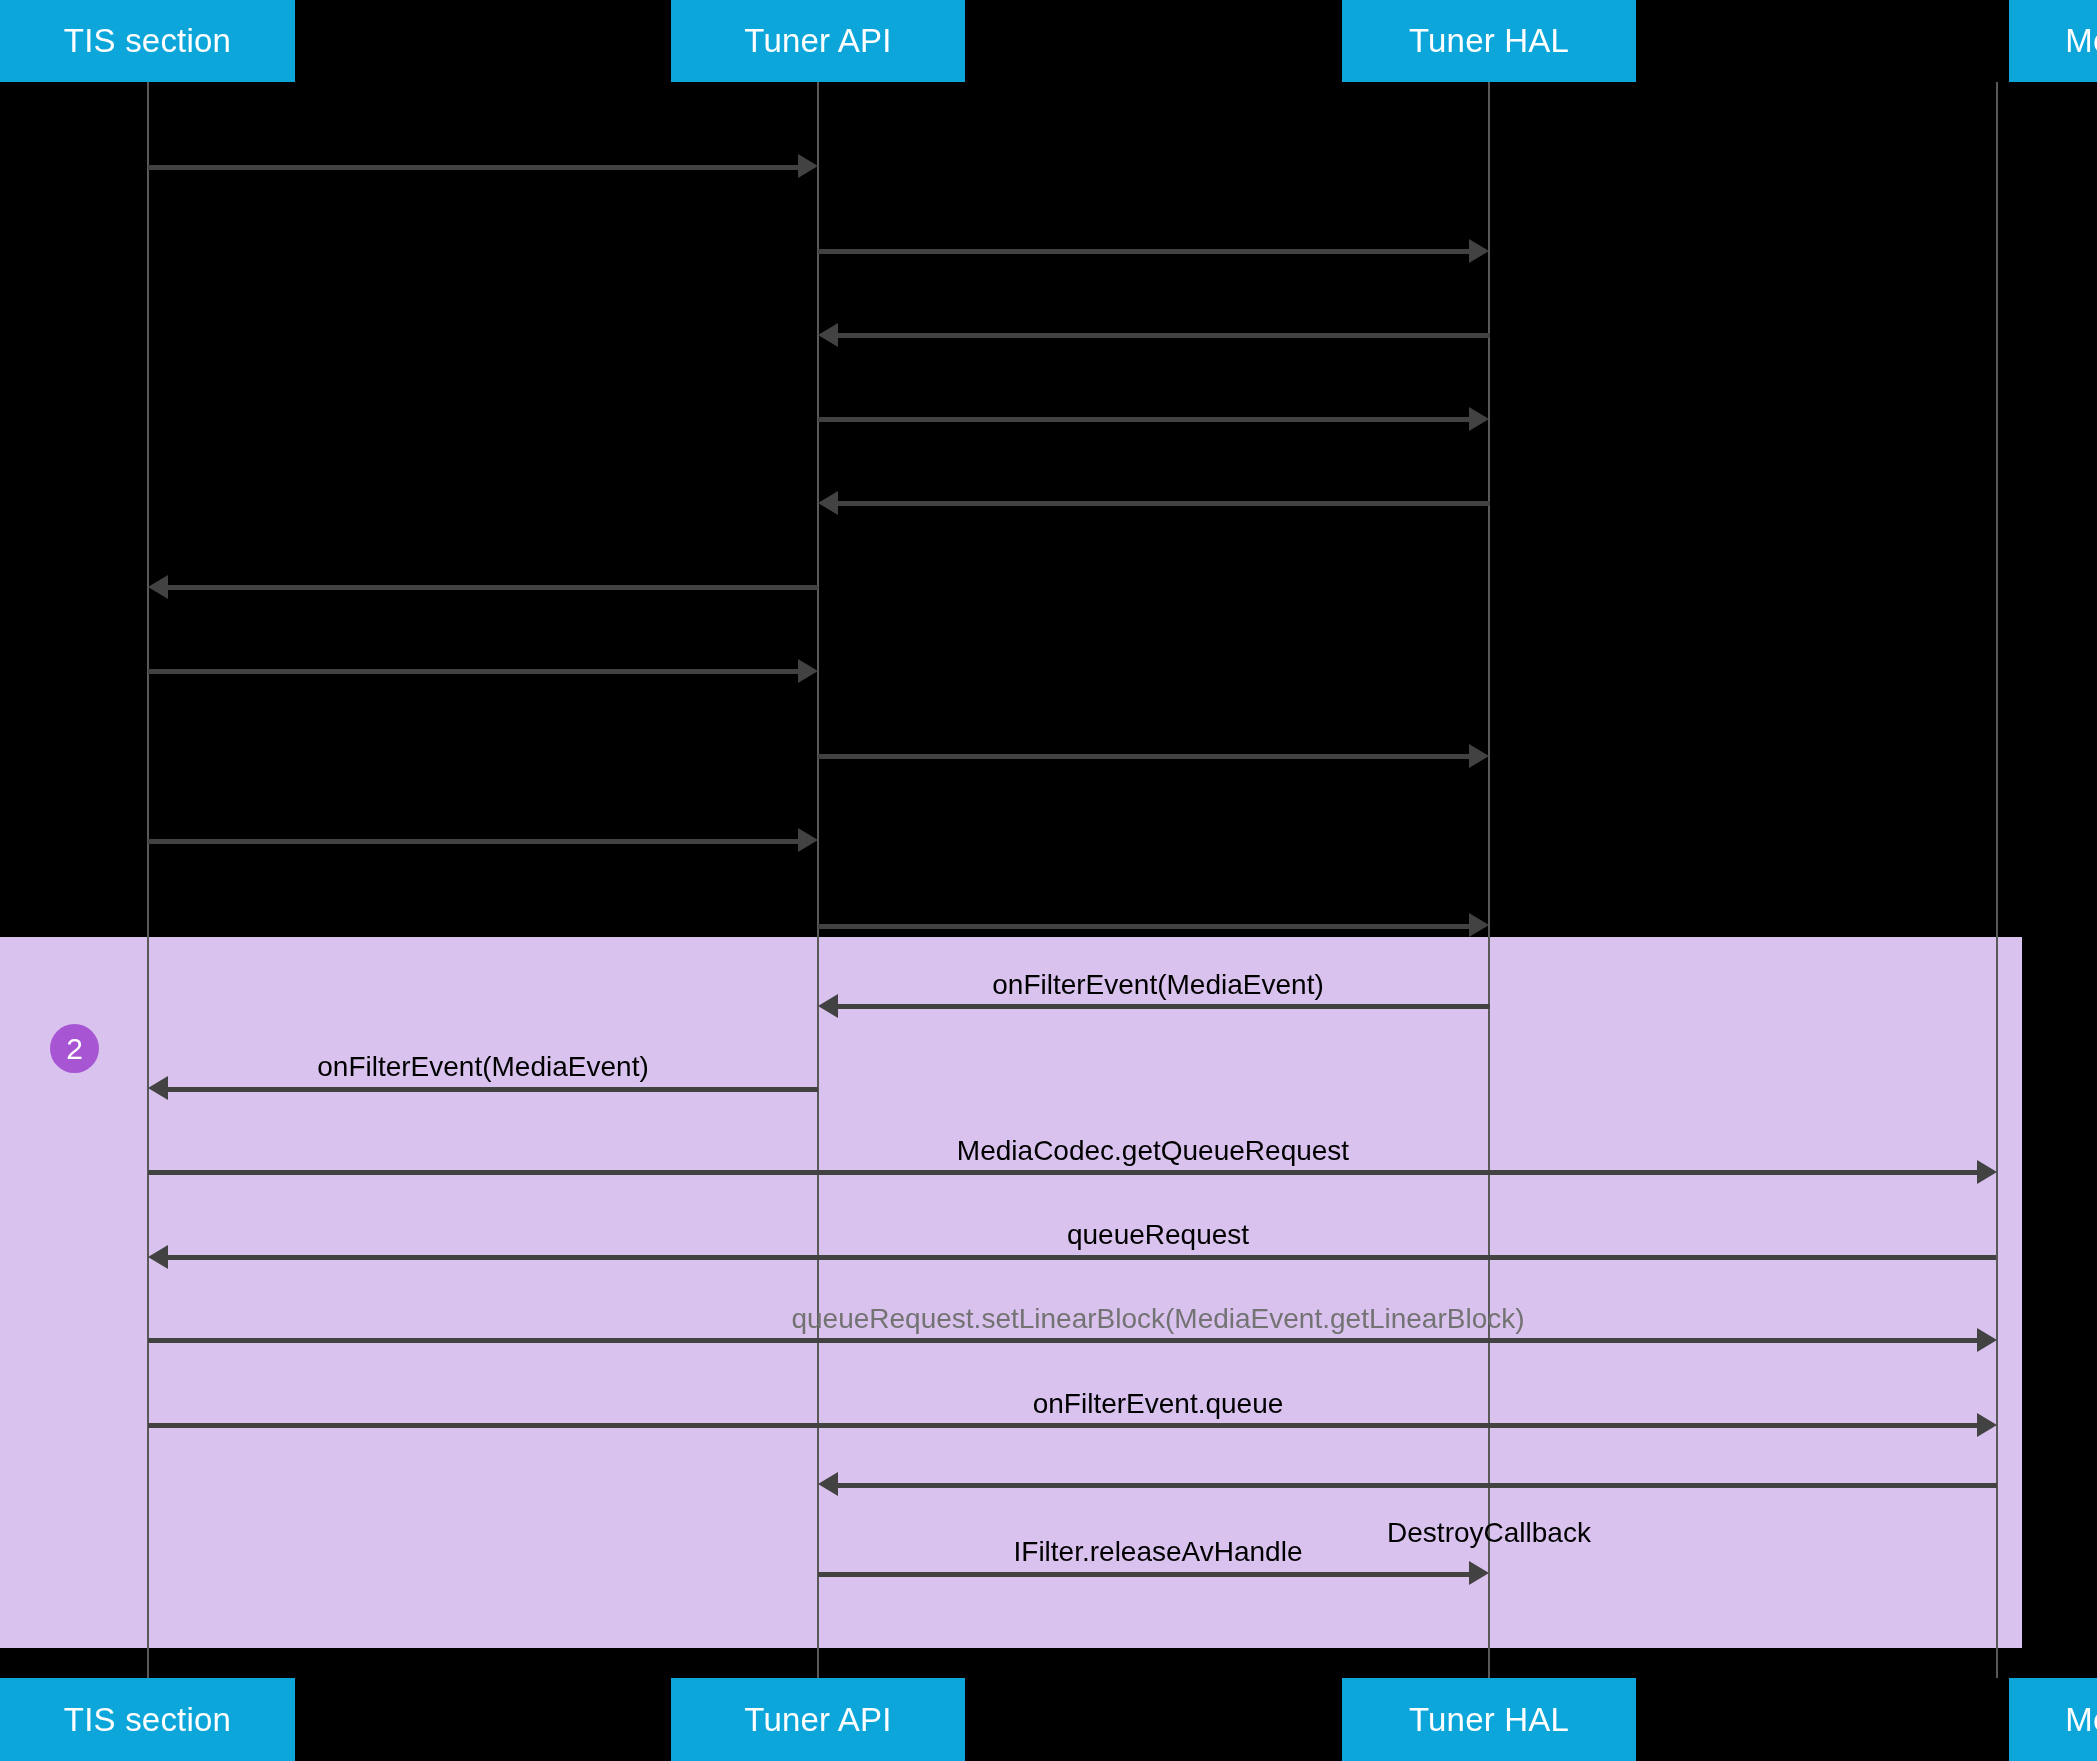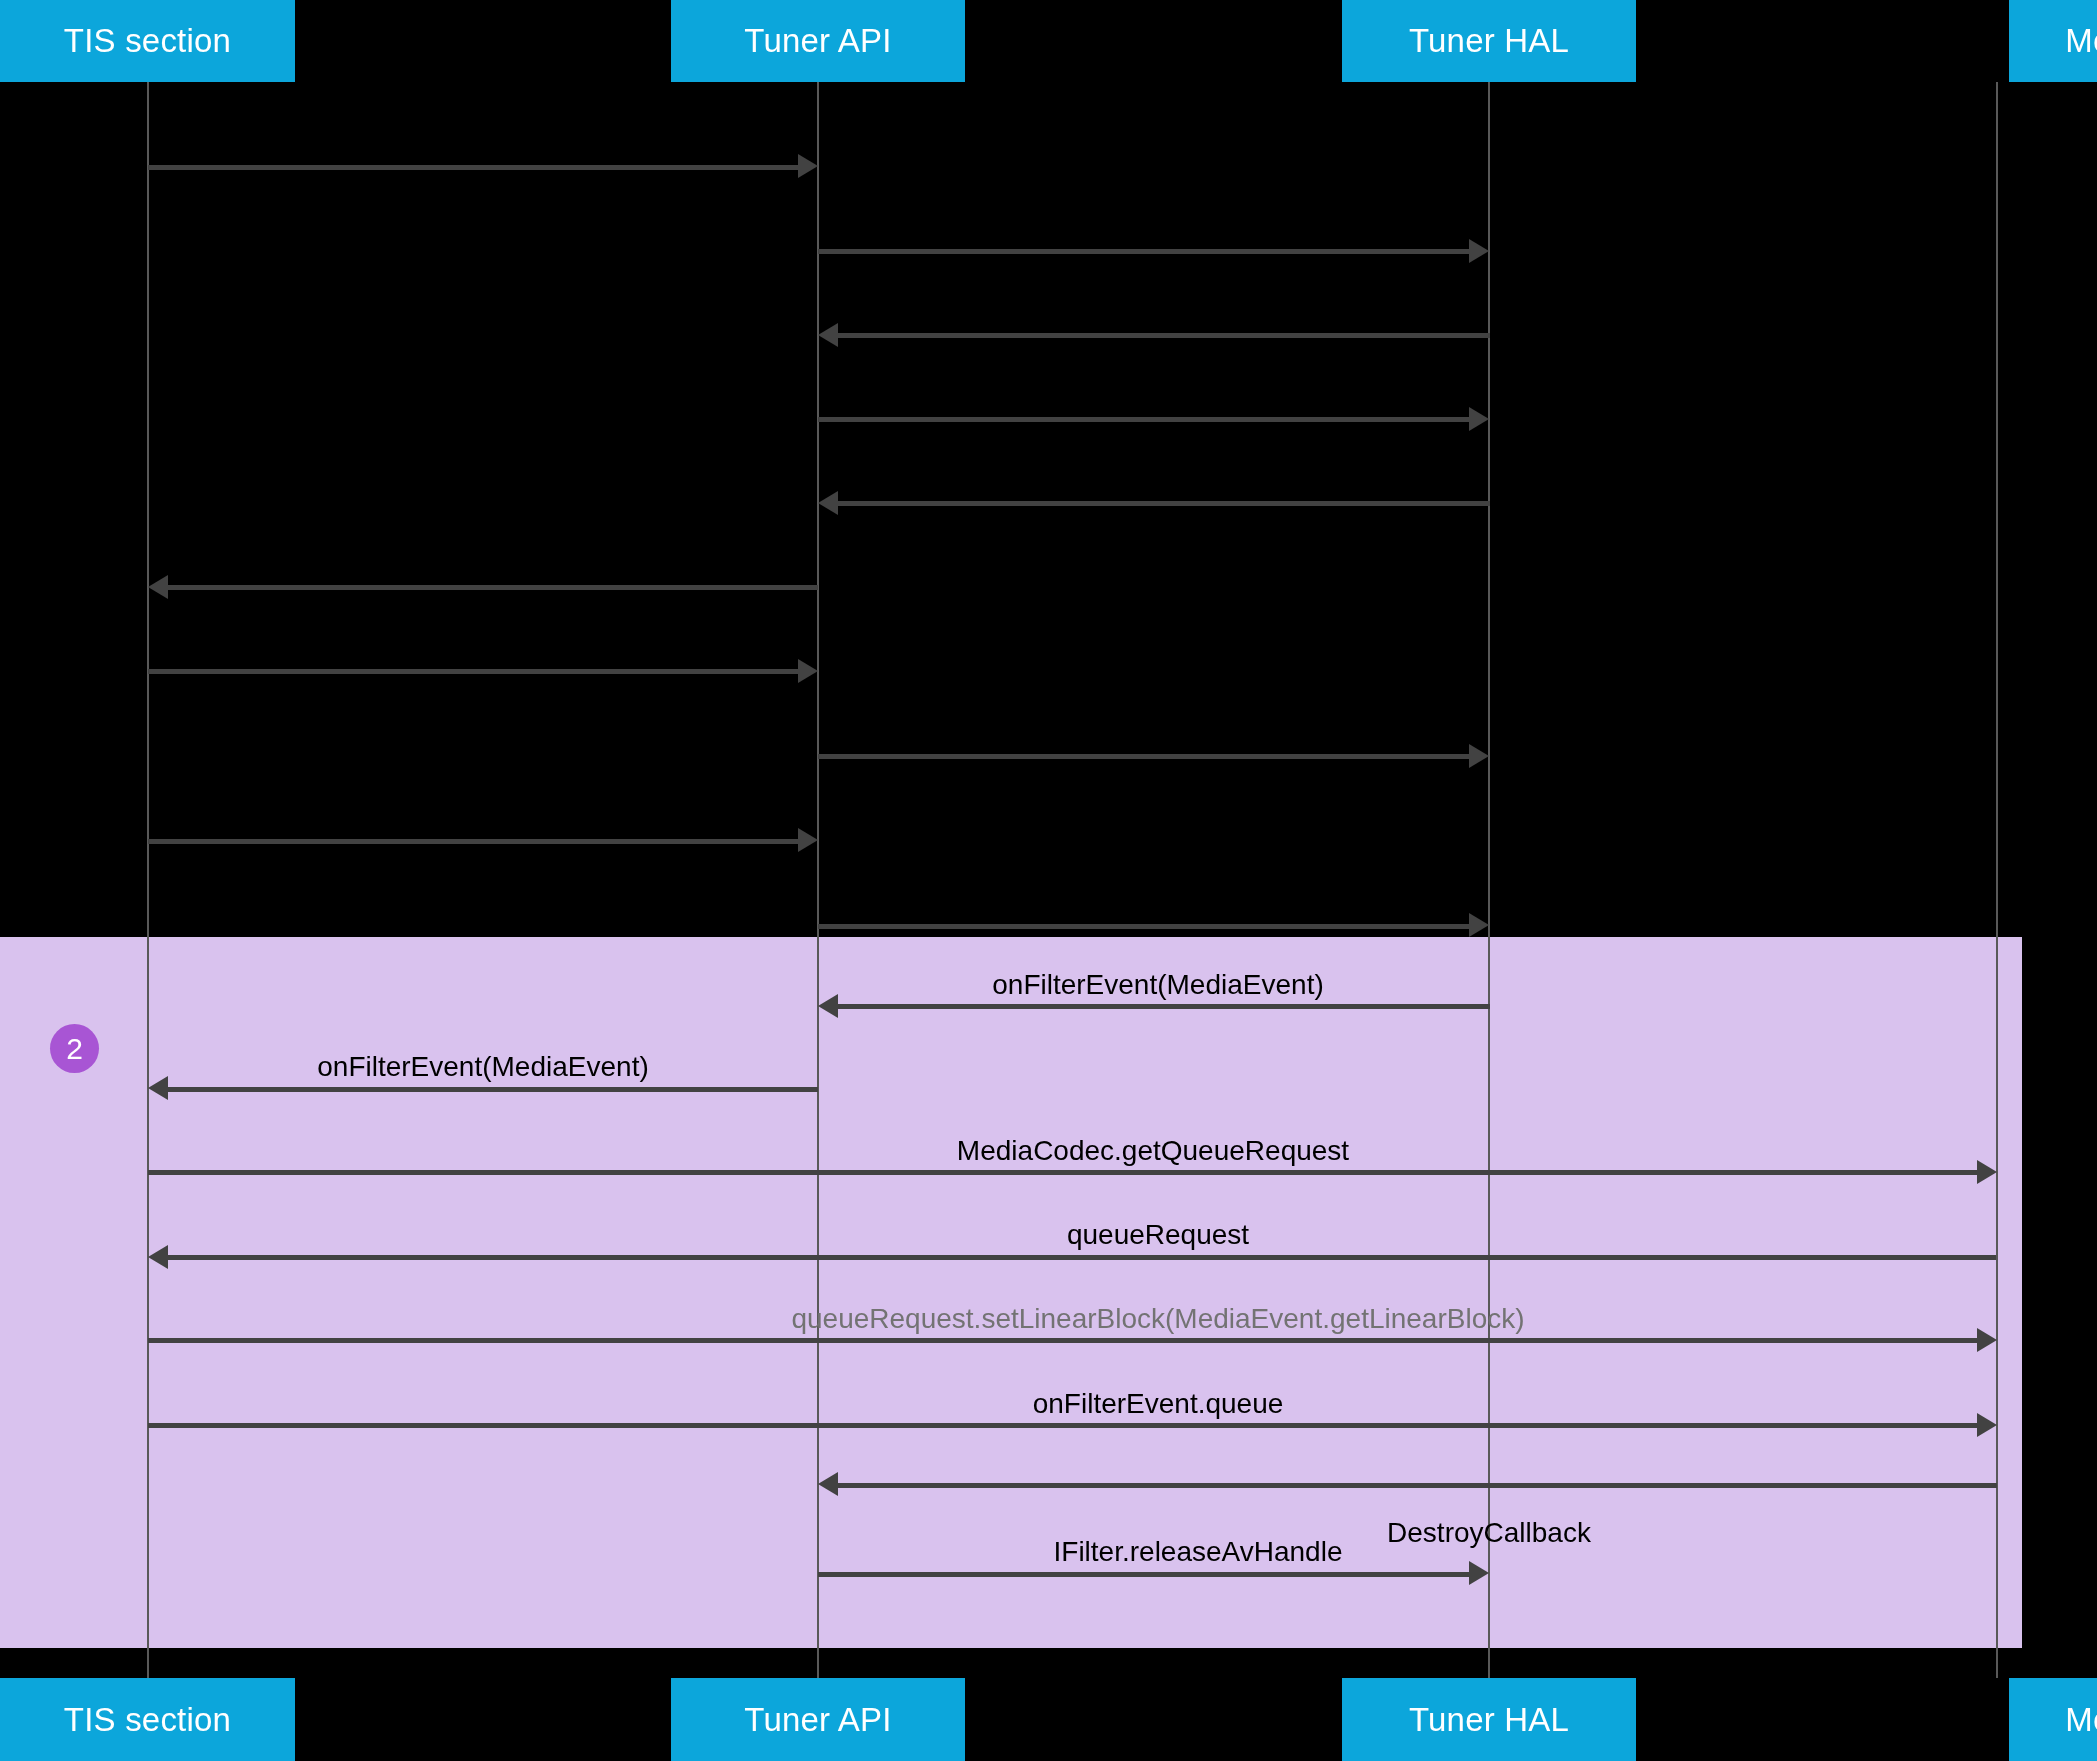--- a/index.html
+++ b/index.html
@@ -122,21 +122,21 @@
       <div class="arrowhead right" style="top: 1328px; left: 1977px; border-left-color: rgb(66, 66, 66);"></div>
       <div class="msg-label" style="left: 1158px; top: 1303px; color: #737373;">queueRequest.setLinearBlock(MediaEvent.getLinearBlock)</div>
       <div class="msg-line" style="top: 1423px; background: rgb(66, 66, 66); left: 148px; width: 1831px;"></div>
       <div class="arrowhead right" style="top: 1413px; left: 1977px; border-left-color: rgb(66, 66, 66);"></div>
       <div class="msg-label" style="left: 1158px; top: 1388px; color: rgb(0, 0, 0);">onFilterEvent.queue</div>
       <div class="msg-line" style="top: 1483px; background: rgb(66, 66, 66); left: 836px; width: 1161px;"></div>
       <div class="arrowhead left" style="top: 1472px; left: 818px; border-right-color: rgb(66, 66, 66);"></div>
       <div class="msg-label" style="left: 1489px; top: 1517px; color: rgb(0, 0, 0);">DestroyCallback</div>
       <div class="msg-line" style="top: 1572px; background: rgb(66, 66, 66); left: 818px; width: 654px;"></div>
       <div class="arrowhead right" style="top: 1561px; left: 1469px; border-left-color: rgb(66, 66, 66);"></div>
-      <div class="msg-label" style="left: 1158px; top: 1536px; color: rgb(0, 0, 0); margin-left: 40px;">IFilter.releaseAvHandle</div>
+      <div class="msg-label" style="left: 1158px; top: 1536px; color: rgb(0, 0, 0);">IFilter.releaseAvHandle</div>
     </div>
 
   <div id="header-actors">
       <div class="actor-box" style="left: 0px; width: 295px; top: 0px; height: 82px; background: rgb(12, 166, 219); color: rgb(255, 255, 255);">TIS section</div>
       <div class="actor-box" style="left: 671px; width: 294px; top: 0px; height: 82px; background: rgb(12, 166, 219); color: rgb(255, 255, 255);">Tuner API</div>
       <div class="actor-box" style="left: 1342px; width: 294px; top: 0px; height: 82px; background: rgb(12, 166, 219); color: rgb(255, 255, 255);">Tuner HAL</div>
       <div class="actor-box" style="left: 2009px; width: 300px; top: 0px; height: 82px; background: rgb(12, 166, 219); color: rgb(255, 255, 255);">MediaCodec</div>
     </div>
 
   <div id="footer-actors">

